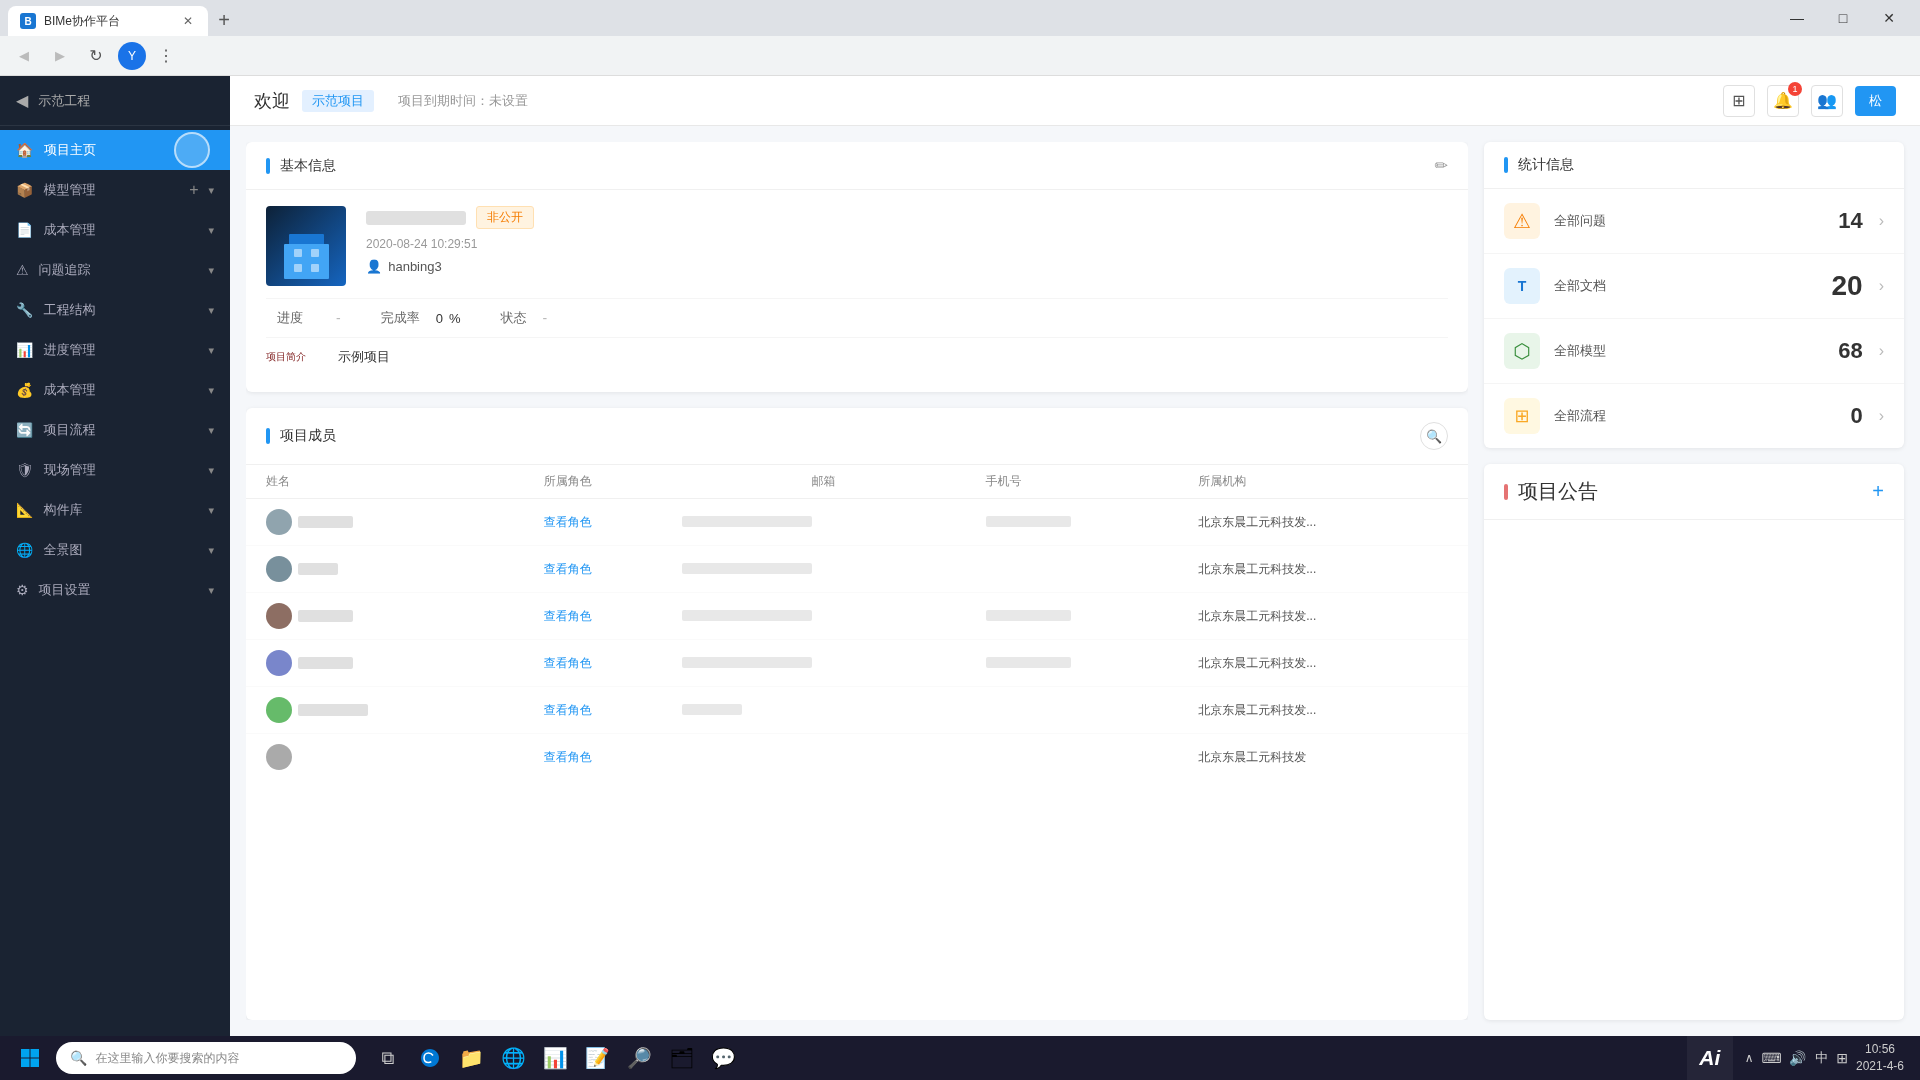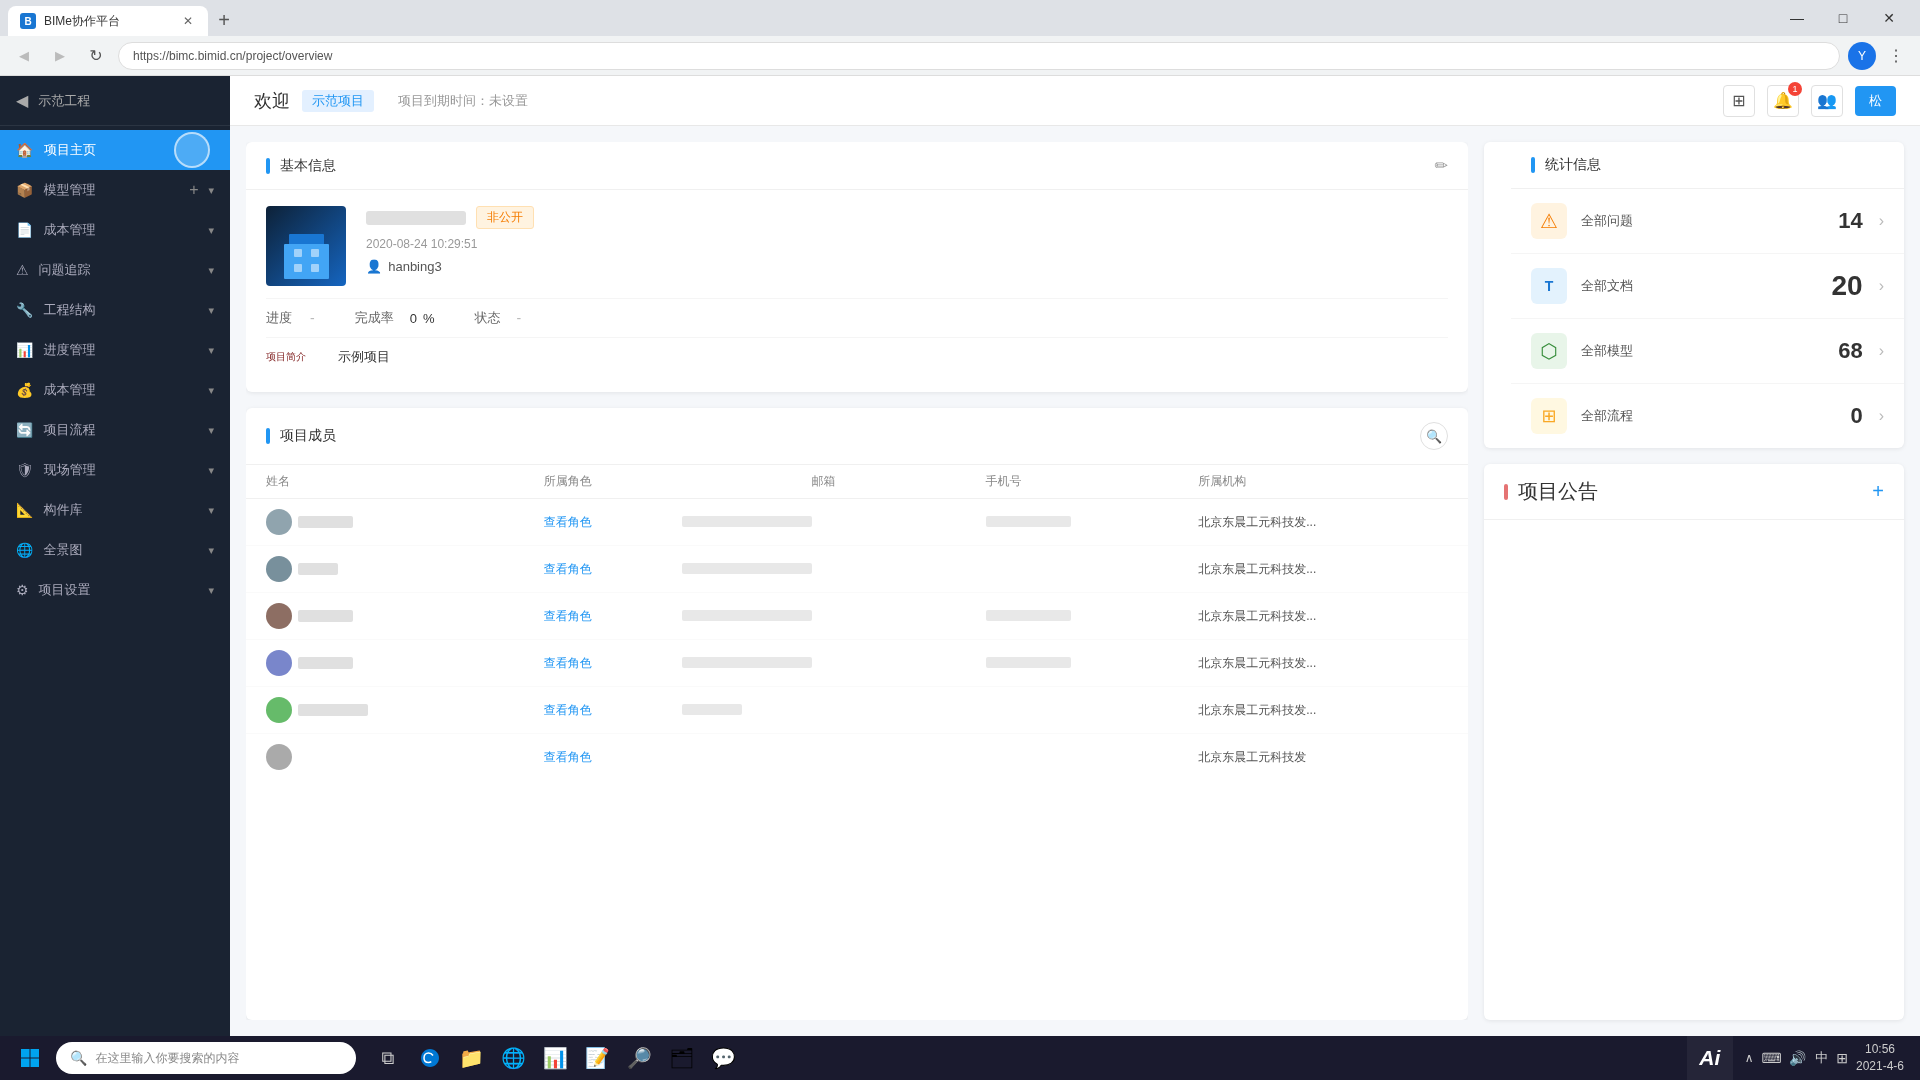--- a/index.html
+++ b/index.html
@@ -21,23 +21,20 @@
     <div style="width:46px; height:36px; display:flex; align-items:center; justify-content:center; cursor:pointer; color:#333; font-size:14px;">—</div>
     <div style="width:46px; height:36px; display:flex; align-items:center; justify-content:center; cursor:pointer; color:#333; font-size:14px;">□</div>
     <div style="width:46px; height:36px; display:flex; align-items:center; justify-content:center; cursor:pointer; color:#333; font-size:14px; border-radius:0 0 0 0;">✕</div>
   </div>
 </div>
 
 <div style="background:#f1f3f4; height:40px; display:flex; align-items:center; padding:0 10px; gap:8px; border-bottom:1px solid #ddd;">
   <div style="width:28px; height:28px; border-radius:50%; display:flex; align-items:center; justify-content:center; cursor:pointer; color:#bbb;">◀</div>
   <div style="width:28px; height:28px; border-radius:50%; display:flex; align-items:center; justify-content:center; cursor:pointer; color:#bbb;">▶</div>
   <div style="width:28px; height:28px; border-radius:50%; display:flex; align-items:center; justify-content:center; cursor:pointer; color:#555; font-size:16px;">↻</div>
-  <div style="flex:1; height:28px; background:#fff; border:1px solid #ddd; border-radius:14px; padding:0 14px; font-size:12px; color:#555; display:flex; align-items:center;">
-    <span>https://bimc.bimid.cn/project/overview</span>
-  </div>
   <div style="display:flex; gap:6px; align-items:center;">
     <div style="width:28px; height:28px; border-radius:50%; display:flex; align-items:center; justify-content:center; cursor:pointer; color:#666; background:#1a73e8; border-radius:50%; color:white; font-size:12px;">Y</div>
     <div style="width:28px; height:28px; border-radius:50%; display:flex; align-items:center; justify-content:center; cursor:pointer; color:#555; font-size:16px;">⋮</div>
   </div>
 </div>
 
 <div style="display:flex; height:calc(1080px - 76px - 44px); background:#f5f7fa;">
 
   <div style="width:230px; background:#1a2332; color:#ccc; display:flex; flex-direction:column; height:100%; overflow:hidden; flex-shrink:0;">
     <div style="height:50px; display:flex; align-items:center; padding:0 16px; gap:10px; border-bottom:1px solid rgba(255,255,255,0.08);">
@@ -167,21 +164,21 @@
                   <span style="background:#fff3e0; color:#f57c00; border:1px solid #ffe0b2; padding:2px 10px; border-radius:3px; font-size:12px;">非公开</span>
                 </div>
                 <div style="color:#999; font-size:12px;">2020-08-24 10:29:51</div>
                 <div style="display:flex; align-items:center; gap:6px; color:#555; font-size:13px;">
                   <span>👤</span>
                   <span>hanbing3</span>
                 </div>
               </div>
             </div>
             <div style="display:flex; align-items:center; gap:40px; padding:10px 0; border-top:1px solid #f5f5f5;">
-              <div style="display:flex; align-items:center; gap:8px;">
+              <div style="display:flex; align-items:center; gap:23px;margin-left:11px;">
                 <span style="color:#666; font-size:13px;">进度</span>
                 <span style="color:#bbb; font-size:14px; margin-left:10px;">-</span>
               </div>
               <div style="display:flex; align-items:center; gap:6px;">
                 <span style="color:#666; font-size:13px;">完成率</span>
                 <span style="color:#333; font-size:13px; margin-left:10px;">0</span>
                 <span style="color:#333; font-size:13px;">%</span>
               </div>
               <div style="display:flex; align-items:center; gap:6px;">
                 <span style="color:#666; font-size:13px;">状态</span>
@@ -286,21 +283,21 @@
                 </tr>
               </tbody>
             </table>
           </div>
         </div>
 
       </div>
 
       <div style="width:420px; display:flex; flex-direction:column; gap:16px; flex-shrink:0;">
 
-        <div style="background:#fff; border-radius:6px; box-shadow:0 1px 4px rgba(0,0,0,0.08);padding-left:27px;">
+        <div style="background:#fff; border-radius:6px; box-shadow:0 1px 4px rgba(0,0,0,0.08);">
           <div style="display:flex; align-items:center; padding:14px 20px; border-bottom:1px solid #f0f0f0;">
             <div style="width:4px; height:16px; background:#2196f3; border-radius:2px; margin-right:10px;"></div>
             <span style="font-size:14px; color:#333; font-weight:500;">统计信息</span>
           </div>
 
           <div style="display:flex; align-items:center; padding:14px 20px; border-bottom:1px solid #f5f5f5; cursor:pointer;">
             <div style="width:36px; height:36px; border-radius:6px; display:flex; align-items:center; justify-content:center; margin-right:14px; background:#fff3e0; color:#f57c00; font-size:20px;">⚠</div>
             <span style="color:#555; font-size:13px; flex:1;">全部问题</span>
             <span style="color:#333; font-size:22px; font-weight:600; margin-right:16px;">14</span>
             <span style="color:#bbb; font-size:16px;">›</span>

